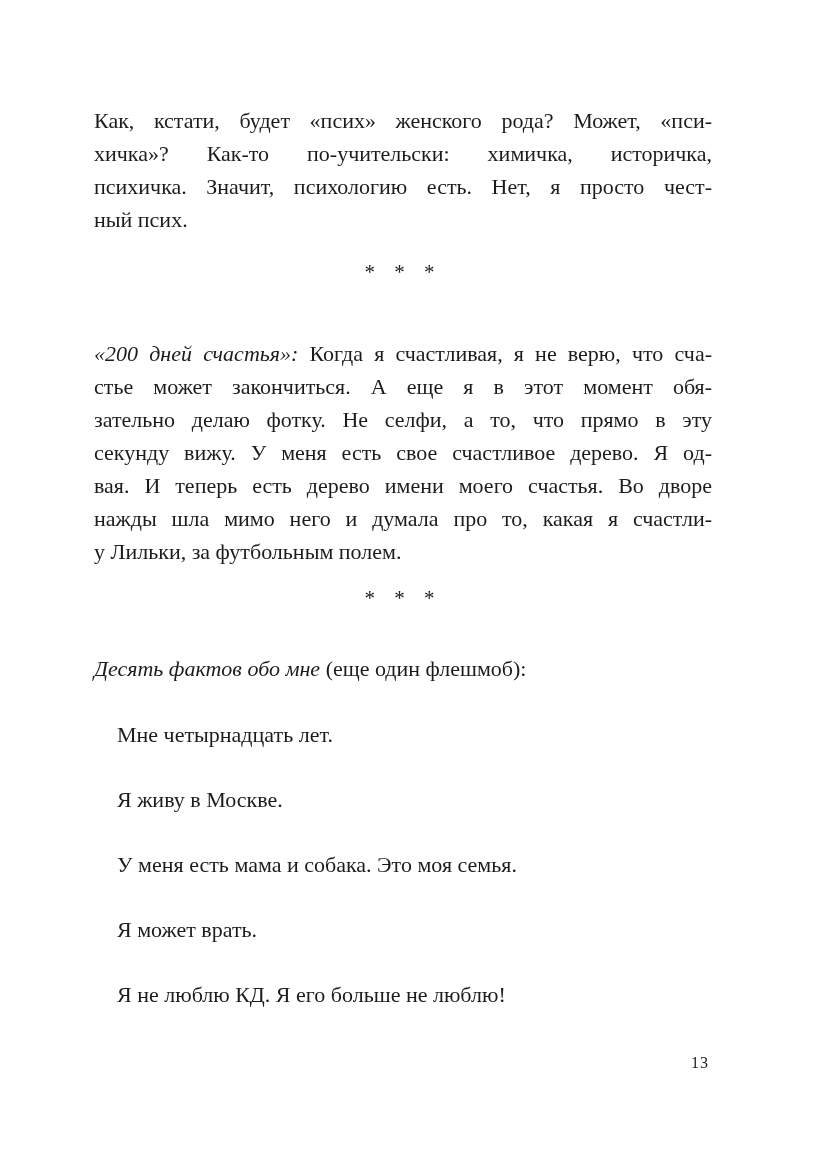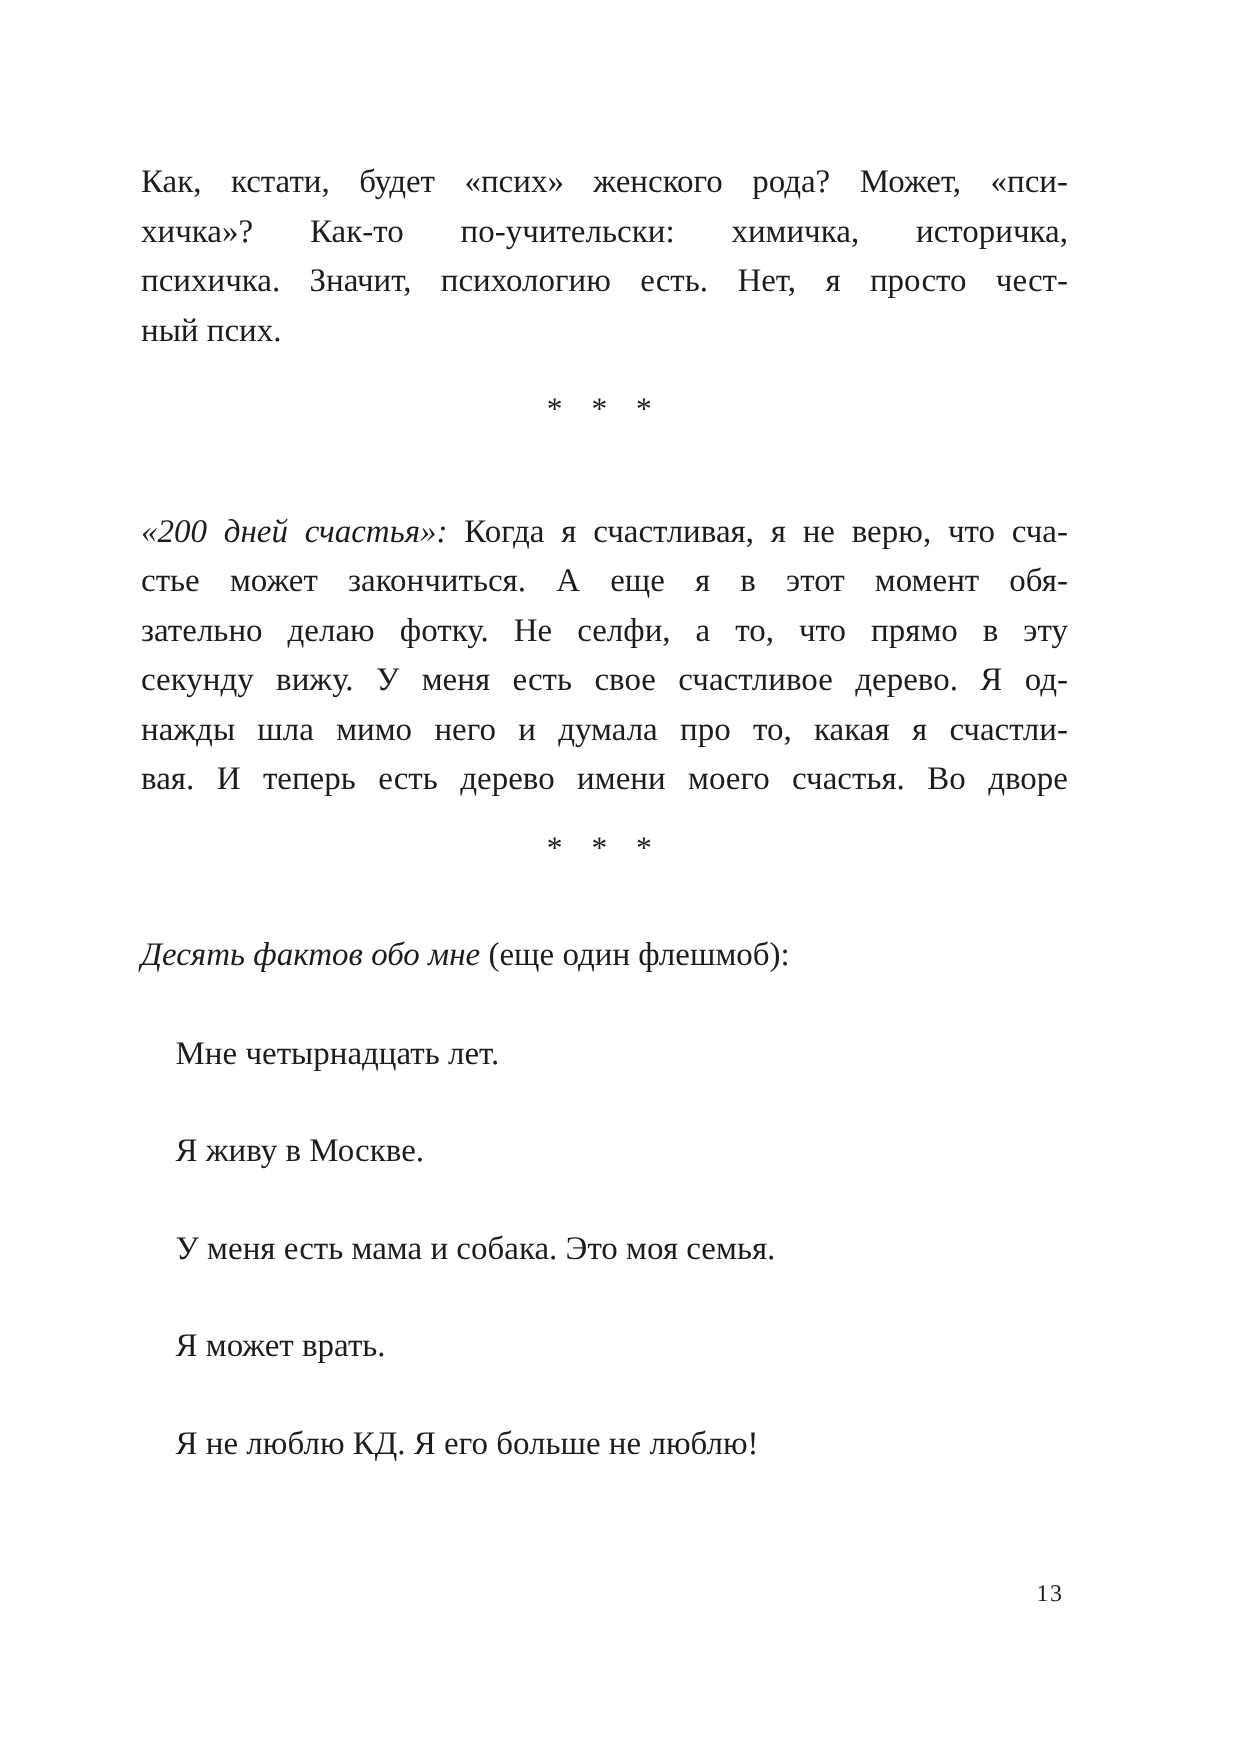--- a/index.html
+++ b/index.html
@@ -84,22 +84,23 @@
       <div class="line lline">ный псих.</div>
     </div>
 
     <div class="separator">* * *</div>
 
     <div class="paragraph para2">
       <div class="line jline"><em>«200 дней счастья»:</em><span> Когда я счастливая, я не верю, что сча-</span></div>
       <div class="line jline">стье может закончиться. А еще я в этот момент обя-</div>
       <div class="line jline">зательно делаю фотку. Не селфи, а то, что прямо в эту</div>
       <div class="line jline">секунду вижу. У меня есть свое счастливое дерево. Я од-</div>
+      <div class="line jline">вая. И теперь есть дерево имени моего счастья. Во дворе</div>
       <div class="line jline">нажды шла мимо него и думала про то, какая я счастли-</div>
-      <div class="line jline">вая. И теперь есть дерево имени моего счастья. Во дворе</div>
+      <div class="line lline">у Лильки, за футбольным полем.</div>
     </div>
 
     <div class="separator sep2">* * *</div>
 
     <div class="paragraph para3">
       <div class="line lline"><em>Десять фактов обо мне</em><span> (еще один флешмоб):</span></div>
     </div>
 
     <div class="fact first line lline">Мне четырнадцать лет.</div>
     <div class="fact line lline">Я живу в Москве.</div>

